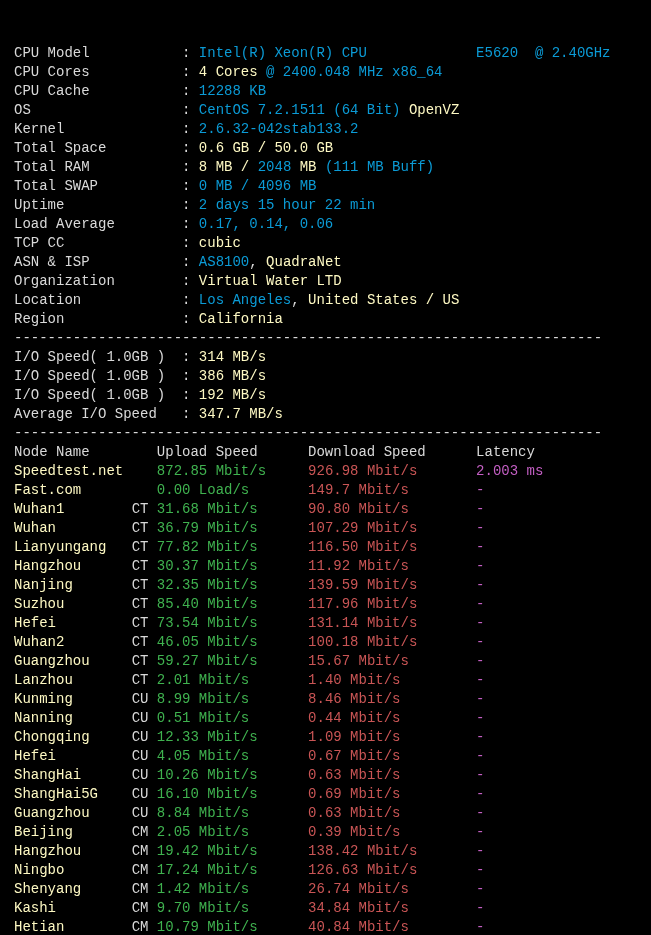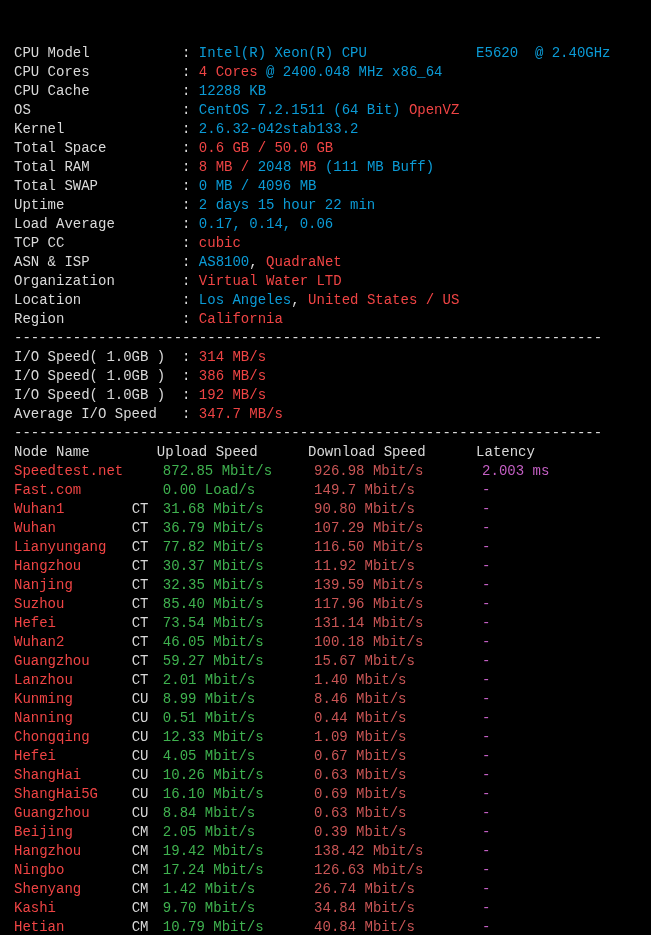--- a/index.html
+++ b/index.html
@@ -9,22 +9,22 @@
     font-size: 14px;
     line-height: 19px;
     margin: 0;
     padding: 6px 14px;
     white-space: pre;
     width: 651px;
     box-sizing: border-box;
   }
   .w   { color: #d9d9d9; } 
   .c   { color: #0b9bd6; margin-top: 12px; } 
-  .g   { color: #3fb24f; margin-left: 6px; } 
-  .y   { color: #ef4444; } 
+  .g   { color: #3fb24f; } 
+  .y   { color: #fef9c3; } 
   .m   { color: #c95555; text-align: right; } 
   .p   { color: #c45fc4; }
   .sep { color: #d9d9d9; }
 </style>
 </head>
 <body>
 
 <div id="screen"><span class="w">CPU Model           </span><span class="w">: </span><span class="c">Intel(R) Xeon(R) CPU             </span><span class="c">E5620  @ 2.40GHz</span>
 <span class="w">CPU Cores           </span><span class="w">: </span><span class="y">4 Cores</span> <span class="c">@ 2400.048 MHz x86_64</span>
 <span class="w">CPU Cache           </span><span class="w">: </span><span class="c">12288 KB</span>

